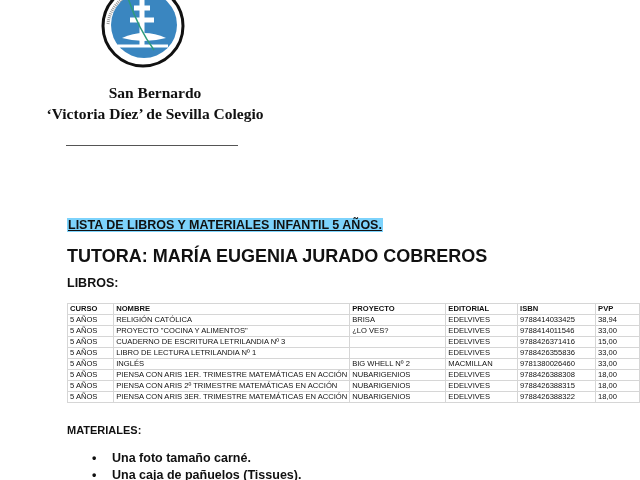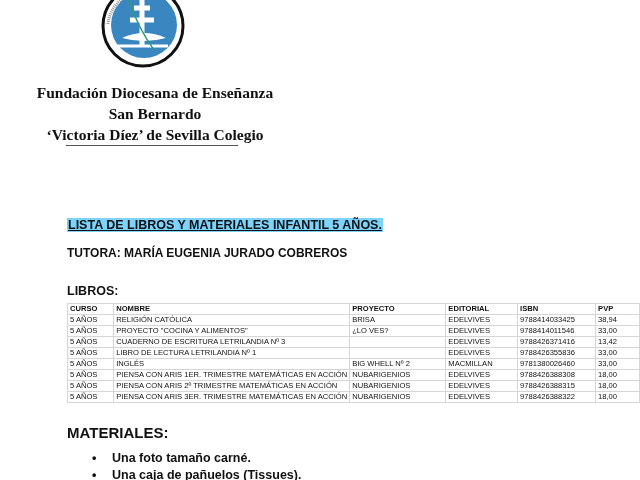--- a/index.html
+++ b/index.html
@@ -1,48 +1,47 @@
 <!DOCTYPE html>
 <html><head>
 <meta charset="utf-8">
 <style>
   html, body { margin:0; padding:0; }
   body { width:640px; height:480px; background:#ffffff; position:relative; overflow:hidden; font-family:"Liberation Sans", sans-serif; color:#111; }
   .logo { position:absolute; left:98px; top:-6px; width:90px; height:78px; }
   .org { position:absolute; left:0; top:82px; width:310px; text-align:center; font-family:"Liberation Serif", serif; font-weight:bold; font-size:15.5px; line-height:21px; color:#111; }
   .org-rule { position:absolute; left:66px; top:145px; width:172px; height:1px; background:#555; }
   .title { position:absolute; left:67px; top:218px; font-weight:bold; font-size:12.5px; text-decoration:underline; background:#7dd3fc; padding:0 1px; }
-  .tutora { position:absolute; left:67px; top:246px; font-weight:bold; font-size:12px; }
-  .libros { position:absolute; left:67px; top:284px; font-weight:bold; font-size:12.5px; }
+  .tutora { position:absolute; left:67px; top:246px; font-weight:bold; font-size:18px; }
+  .libros { position:absolute; left:67px; top:276px; font-weight:bold; font-size:12.5px; }
   table.books { position:absolute; left:67px; top:303px; border-collapse:collapse; font-size:7.6px; font-family:Liberation Sans, sans-serif; }
   table.books td, table.books th { border:1px solid #d6d6d6; padding:0 2px; height:10px; line-height:10px; white-space:nowrap; text-align:left; }
   table.books th { font-weight:bold; }
   .c-curso { width:42px; } .c-nombre { width:226px; } .c-proy { width:93px;margin-left:40px; } .c-edit { width:68px; } .c-isbn { width:74px; } .c-pvp { width:40px; }
   td.isbn { text-align:right; padding-right:5px; } td.pvp, th.pvp { text-align:right; padding-right:4px; }
   th.pvp { text-align:center; }
-  .materiales { position:absolute; left:67px; top:424px; font-weight:bold; font-size:15px; }
+  .materiales { position:absolute; left:67px; top:424px; font-weight:bold; font-size:11px; }
   ul.mat { position:absolute; left:92px; top:450px; margin:0; padding:0; list-style:none; font-weight:bold; font-size:12.5px; }
   ul.mat li { height:17px; line-height:17px; position:relative; padding-left:20px; }
   ul.mat li::before { content:"•"; position:absolute; left:0; top:0; }
 </style>
 </head>
 <body>
 
 <svg class="logo" viewBox="0 0 90 78">
   <circle cx="45" cy="32" r="40" fill="#fff" stroke="#111" stroke-width="3"></circle>
   <circle cx="46" cy="31" r="33" fill="#3a86c0"></circle>
   <path d="M44 2 v50 M36 14 h16 M32 26 h24" stroke="#fff" stroke-width="5" fill="none"></path>
   <path d="M24 44 q22 -10 44 0 q-22 6 -44 0z" fill="#fff"></path>
   <path d="M20 52 h50" stroke="#fff" stroke-width="3"></path>
   <path d="M30 4 q10 30 26 52" stroke="#2e9c7a" stroke-width="1.5" fill="none"></path>
   <path d="M10 30 a35 35 0 0 1 24 -30" stroke="#999" stroke-width="3" fill="none" stroke-dasharray="1 1"></path>
 </svg>
 
 <div class="org">
-  <div>Fundación Diocesana de Enseñanza</div>
   <div>San Bernardo</div>
   <div>‘Victoria Díez’ de Sevilla Colegio</div>
 </div>
 <div class="org-rule"></div>
 
 <div class="title">LISTA DE LIBROS Y MATERIALES INFANTIL 5 AÑOS.</div>
 <div class="tutora">TUTORA: MARÍA EUGENIA JURADO COBREROS</div>
 <div class="libros">LIBROS:</div>
 
 <table class="books">
@@ -72,21 +71,21 @@
       <td>EDELVIVES</td>
       <td class="isbn">9788414011546</td>
       <td class="pvp">33,00</td>
     </tr>
     <tr>
       <td>5 AÑOS</td>
       <td>CUADERNO DE ESCRITURA LETRILANDIA Nº 3</td>
       <td></td>
       <td>EDELVIVES</td>
       <td class="isbn">9788426371416</td>
-      <td class="pvp">13,42</td>
+      <td class="pvp">15,00</td>
     </tr>
     <tr>
       <td>5 AÑOS</td>
       <td>LIBRO DE LECTURA LETRILANDIA Nº 1</td>
       <td></td>
       <td>EDELVIVES</td>
       <td class="isbn">9788426355836</td>
       <td class="pvp">33,00</td>
     </tr>
     <tr>

